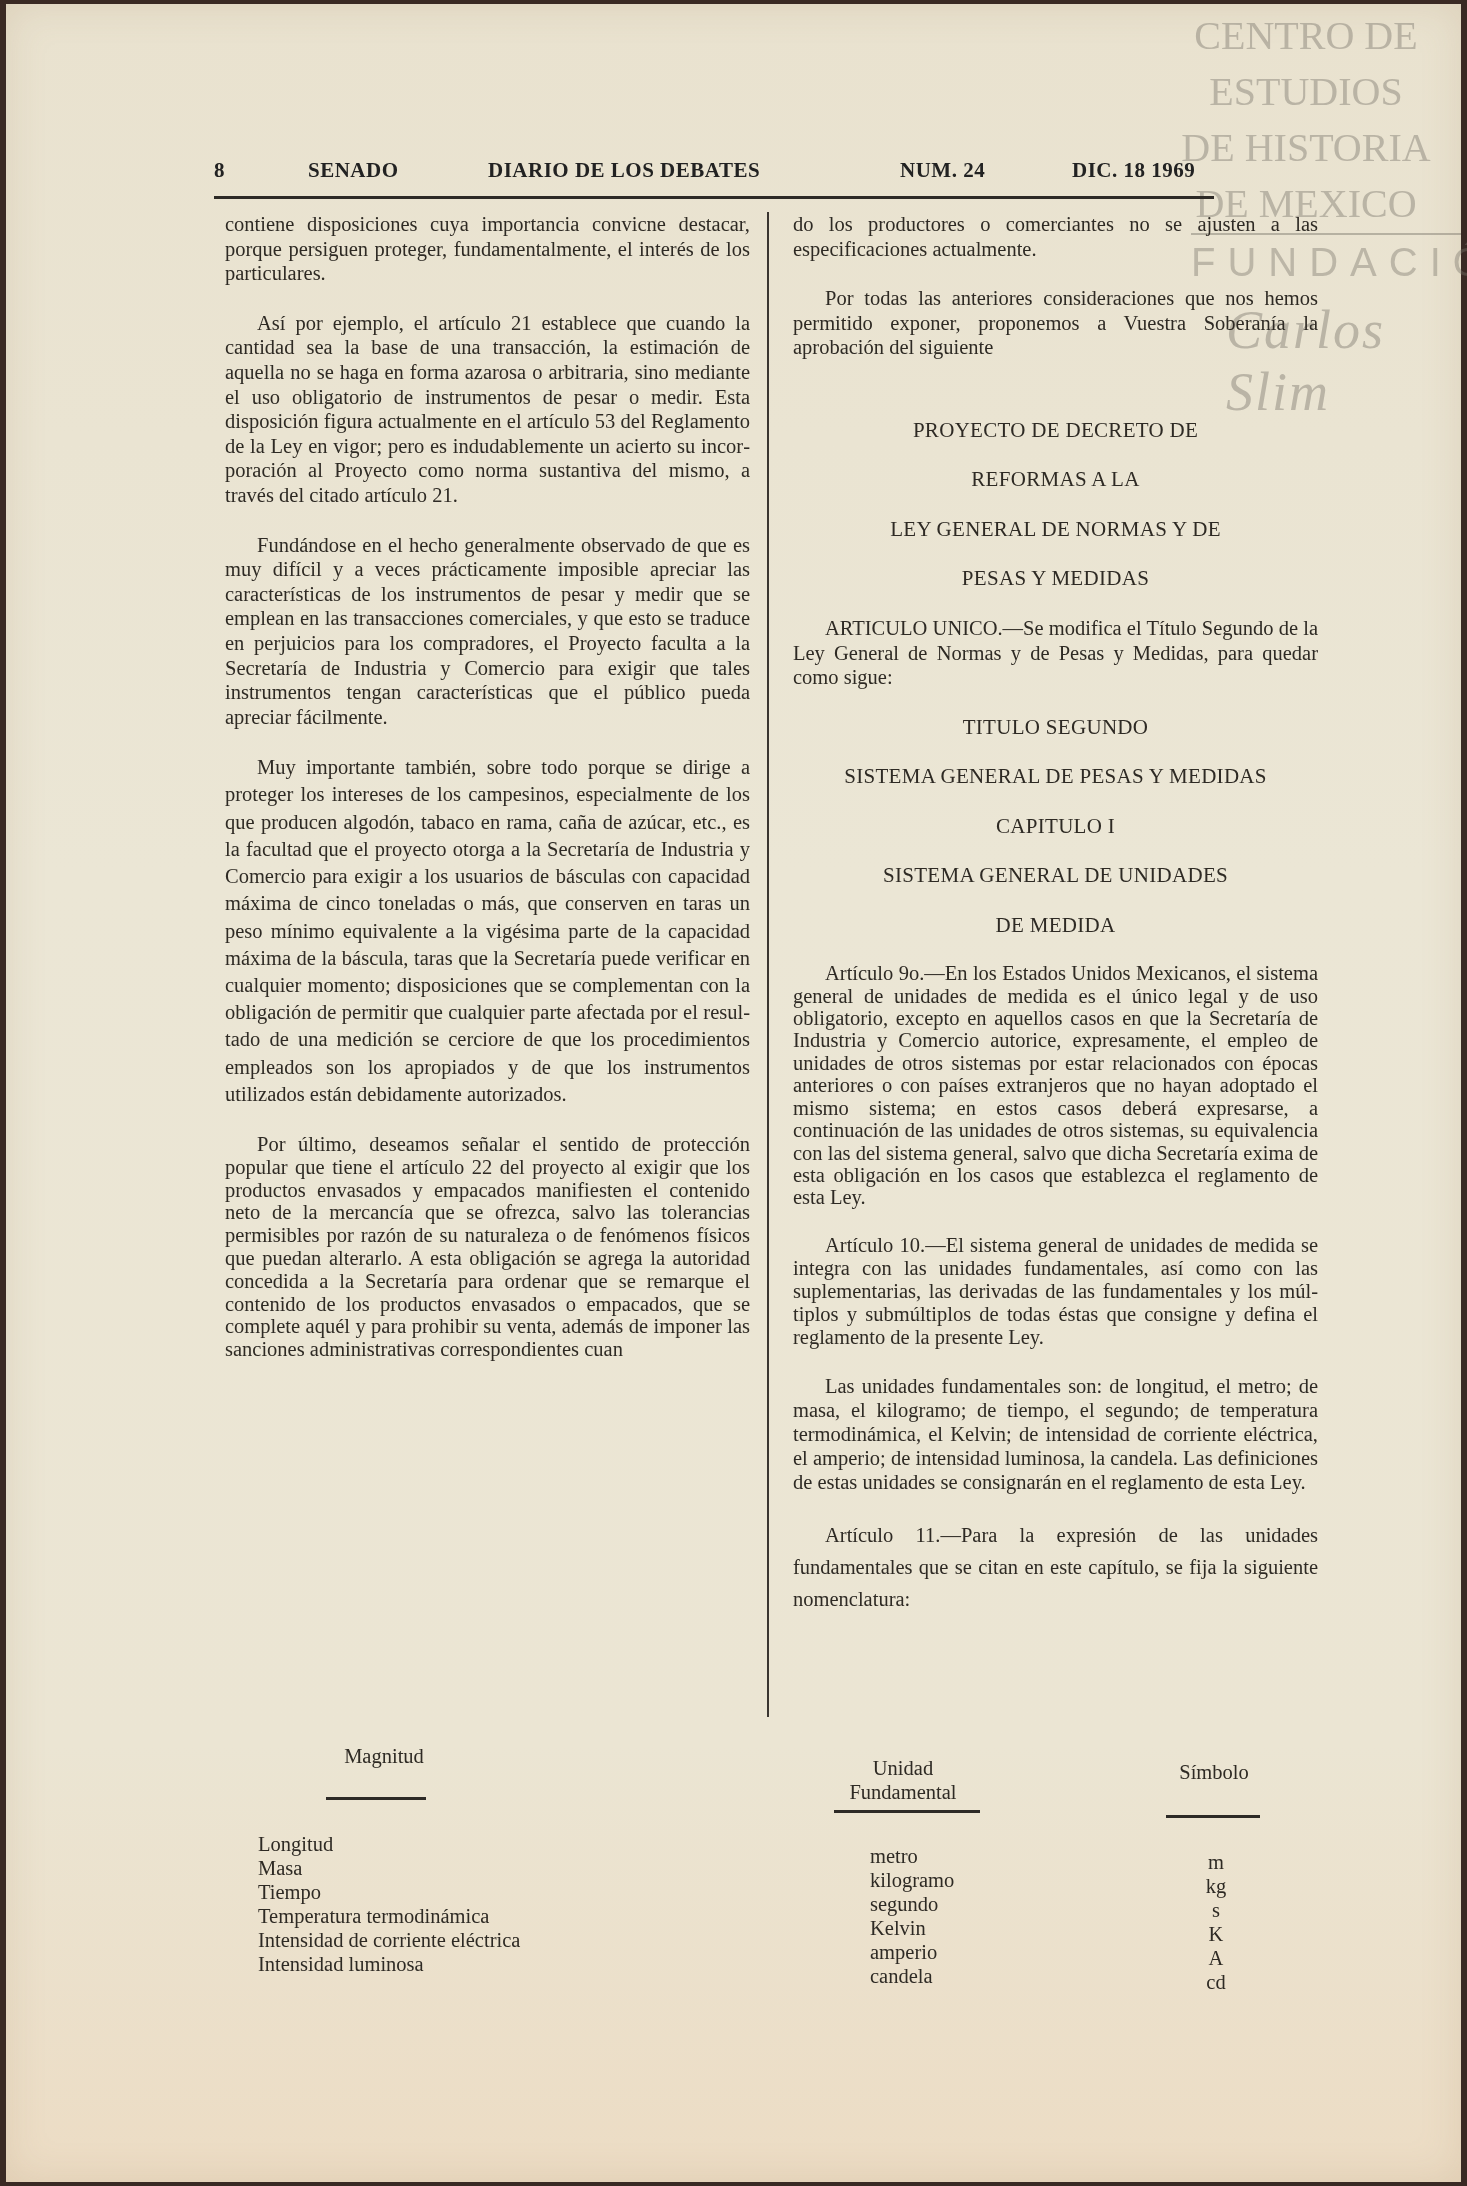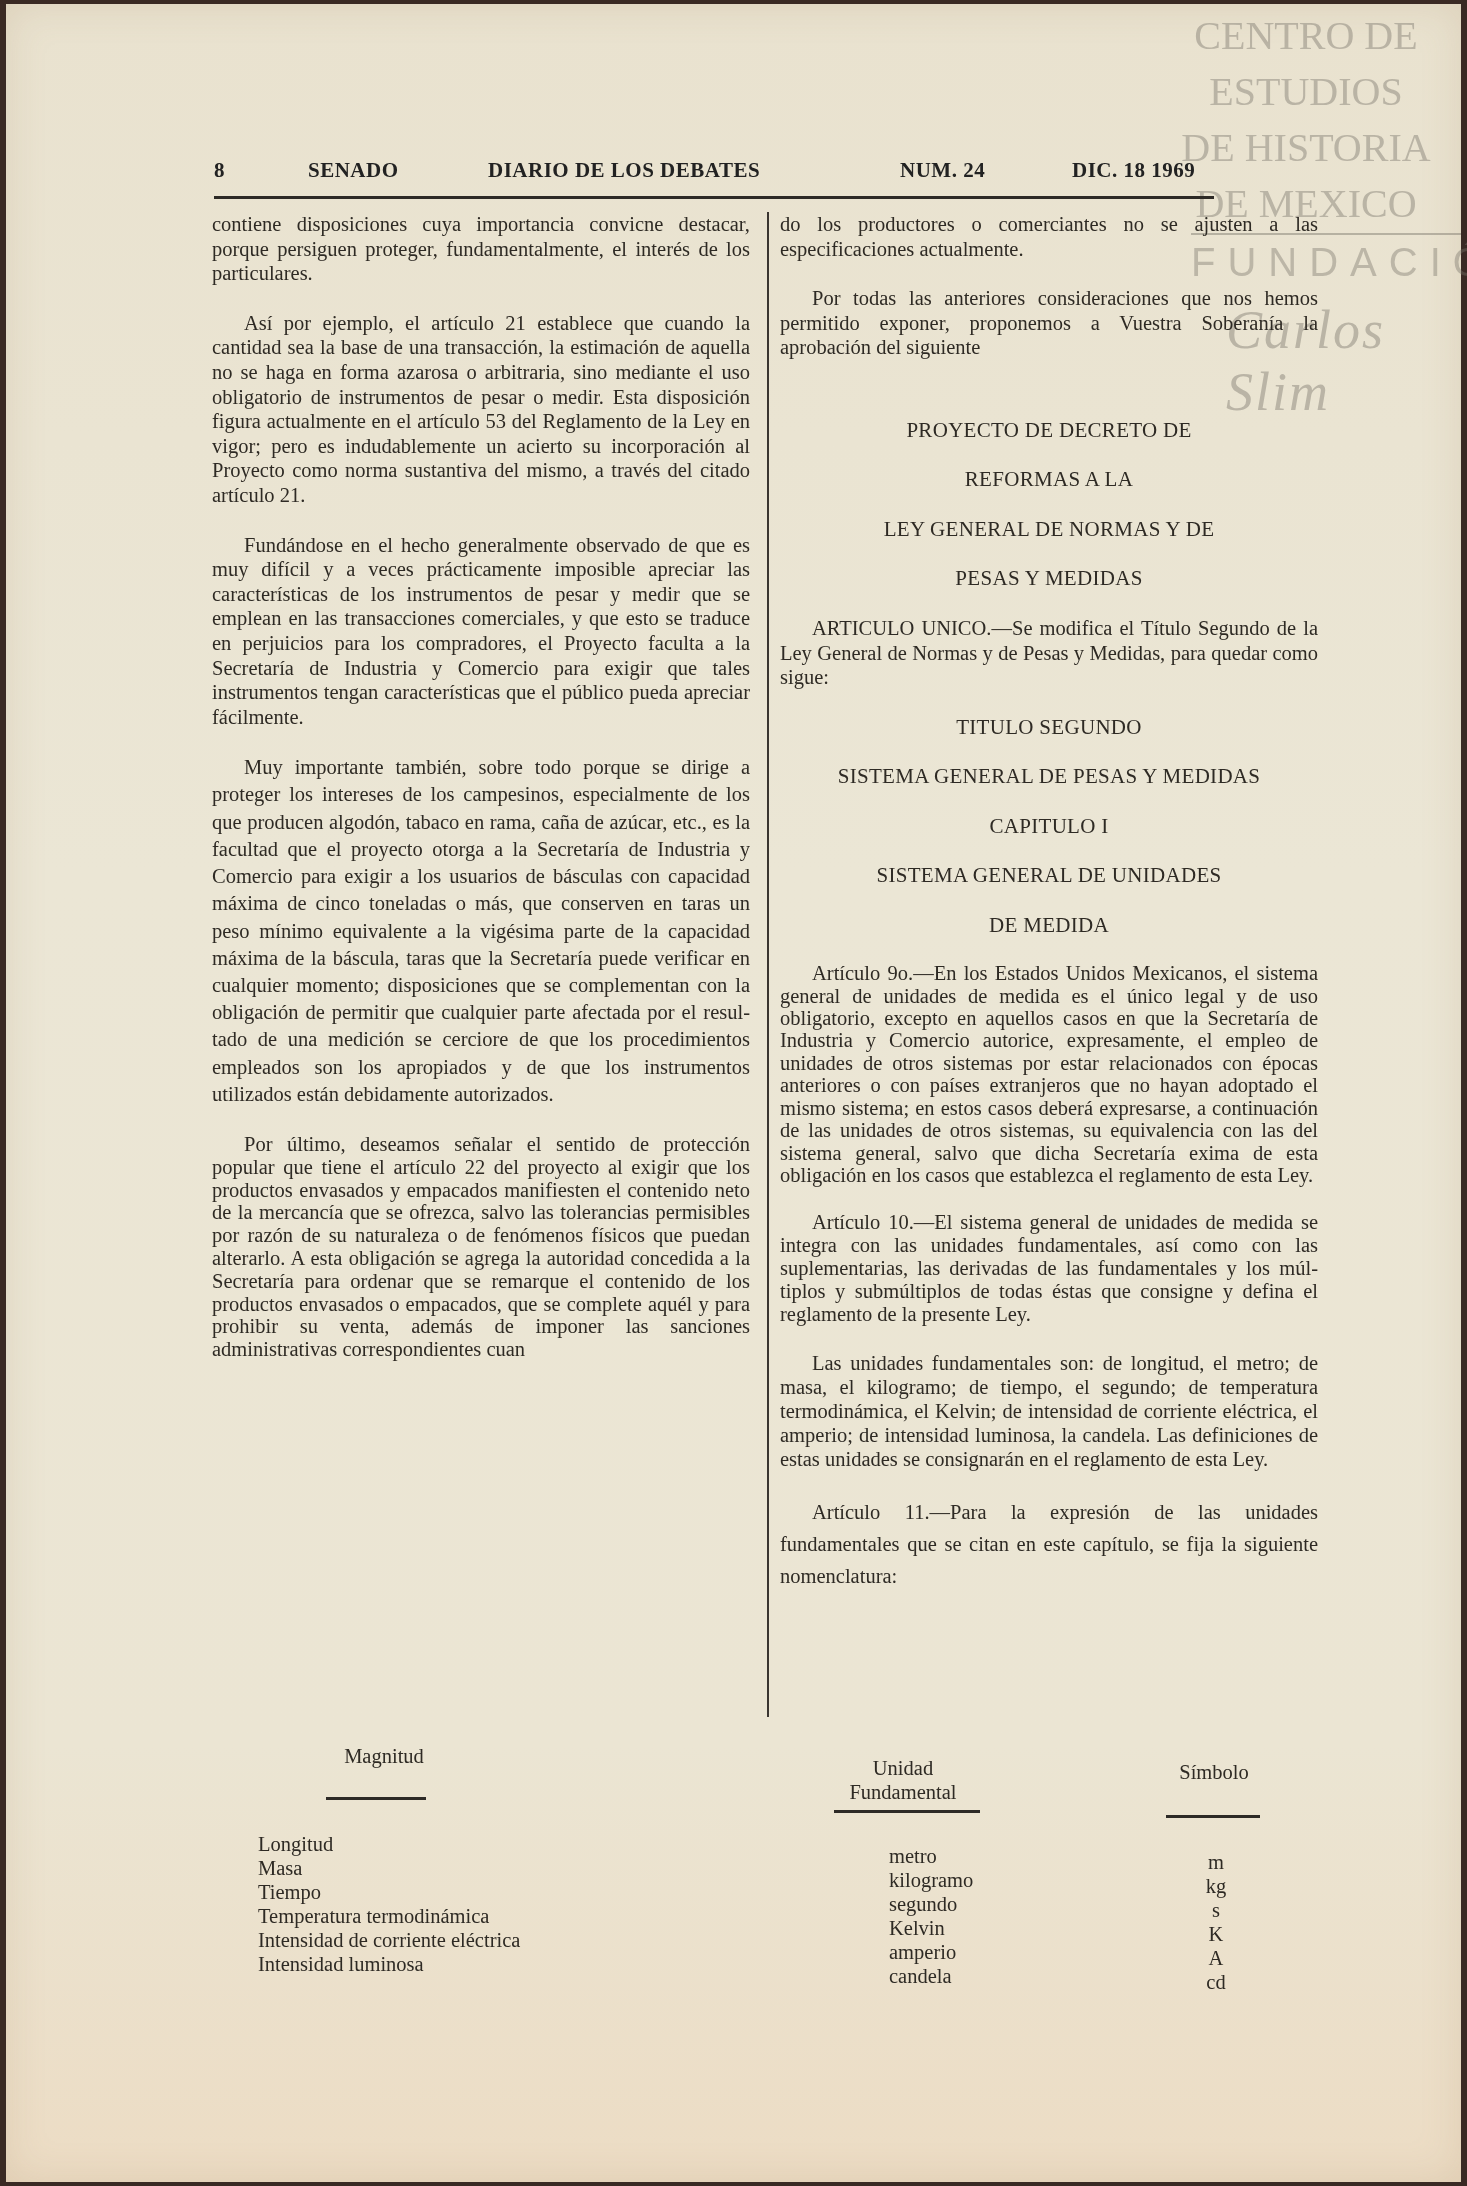--- a/index.html
+++ b/index.html
@@ -17,21 +17,21 @@
   
   .header { position: absolute; left: 208px; top: 154px; width: 1010px; height: 30px;
     font-weight: bold; font-size: 21px; letter-spacing: 0.5px; color: #222; }
   .header span { position: absolute; top: 0; white-space: nowrap; }
   .hdr-rule { position: absolute; left: 208px; top: 192px; width: 1000px; height: 3px; background: #2d2a26; }
 
   
   .col { position: absolute; top: 208px; width: 538px; font-size: 20.5px; line-height: 24.6px; text-align: justify; hyphens: manual; }
   .col-left { left: 206px; }
   .col-right { left: 774px; }
-  .col p { margin: 0 0 25px 0; text-indent: 32px; }
+  .col p { margin: 0 0 25px 13px; text-indent: 32px; }
   .col p.noindent { text-indent: 0; }
   .col-divider { position: absolute; left: 761px; top: 208px; width: 2px; height: 1505px; background: #3a3530; }
 
   .center { text-align: center; text-indent: 0 !important; }
   .heading { font-size: 21px; line-height: 24.5px; letter-spacing: 0.3px; margin: 0; }
   .heading-block { margin-top: 58px; margin-bottom: 22px; }
   .titulo { margin-top: 18px; margin-bottom: 23px; }
   .sistema { margin-bottom: 48px; }
   .capitulo { margin-bottom: 22px; }
   .sistema-unidades { margin-bottom: 22px; }
@@ -124,21 +124,21 @@
 
     <div class="cell-col" style="left:252px; top:1828px;">
       <div>Longitud</div>
       <div>Masa</div>
       <div>Tiempo</div>
       <div>Temperatura termodinámica</div>
       <div>Intensidad de corriente eléctrica</div>
       <div>Intensidad luminosa</div>
     </div>
 
-    <div class="cell-col" style="left:883px; top:1840px;">
+    <div class="cell-col" style="left:864px; top:1840px;">
       <div>metro</div>
       <div>kilogramo</div>
       <div>segundo</div>
       <div>Kelvin</div>
       <div>amperio</div>
       <div>candela</div>
     </div>
 
     <div class="cell-col" style="left:1190px; top:1846px; text-align:center; width:40px;">
       <div>m</div>

